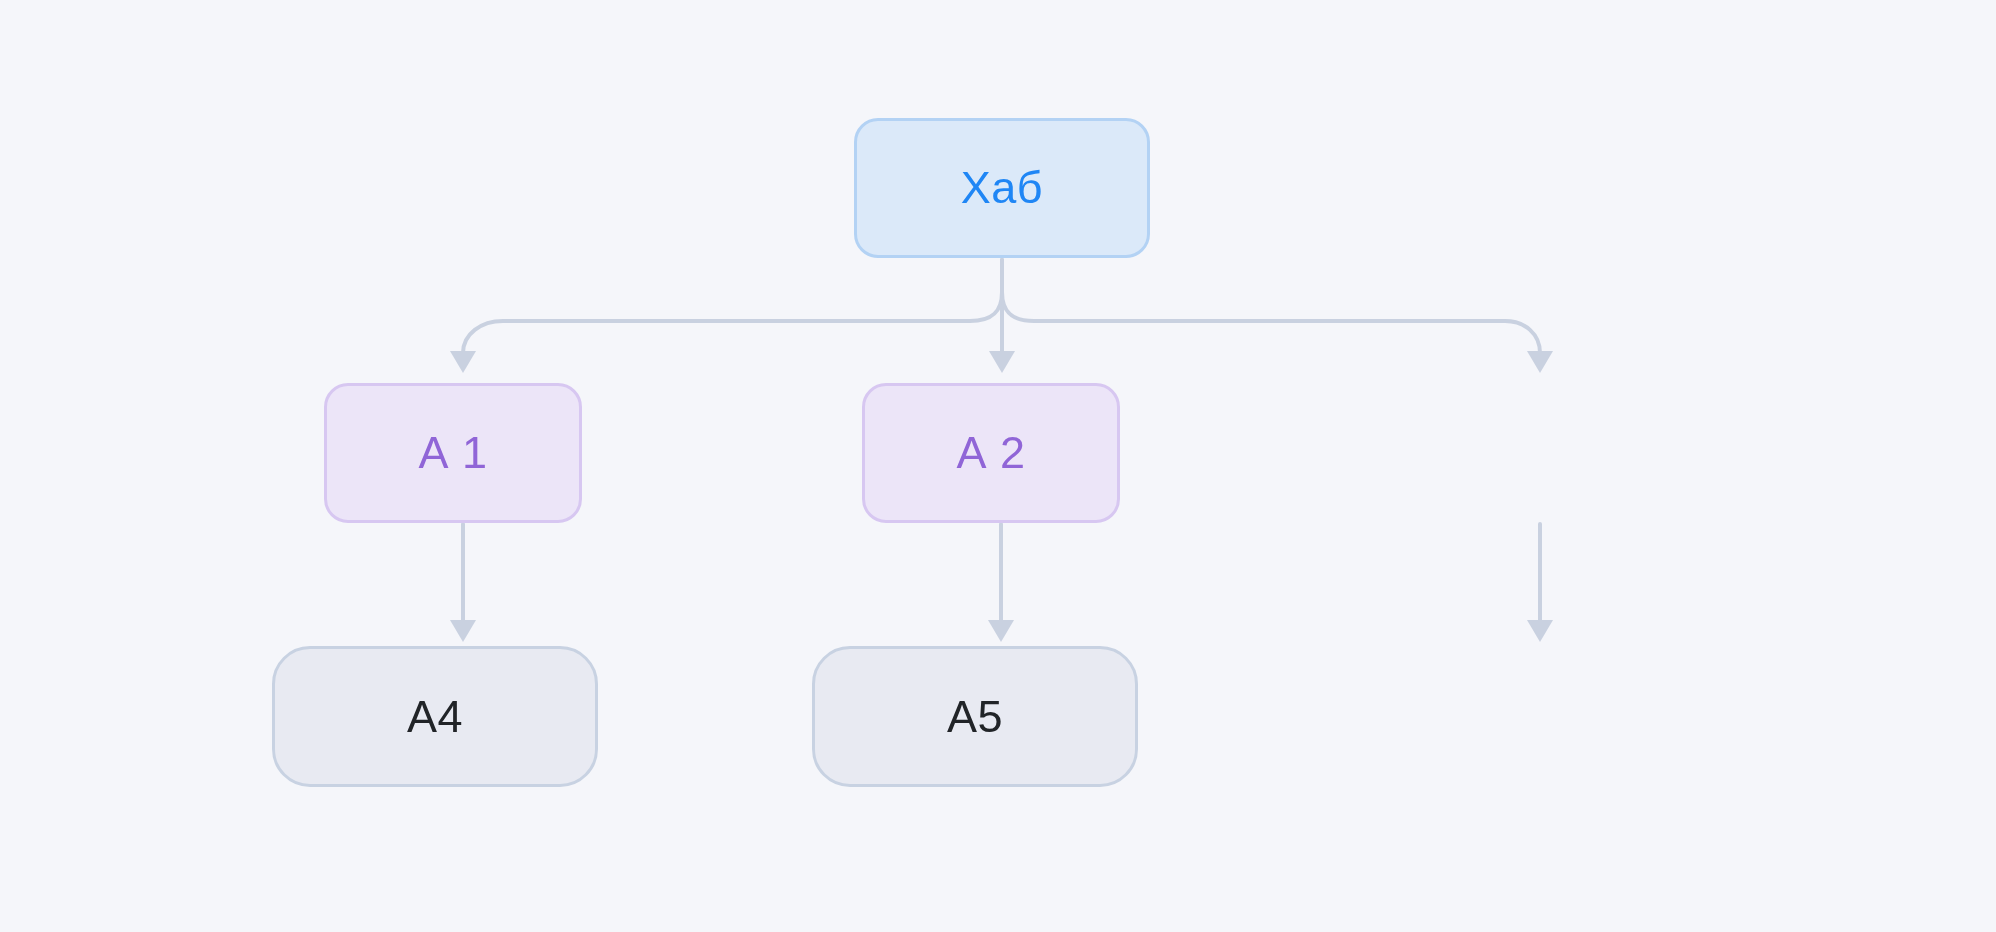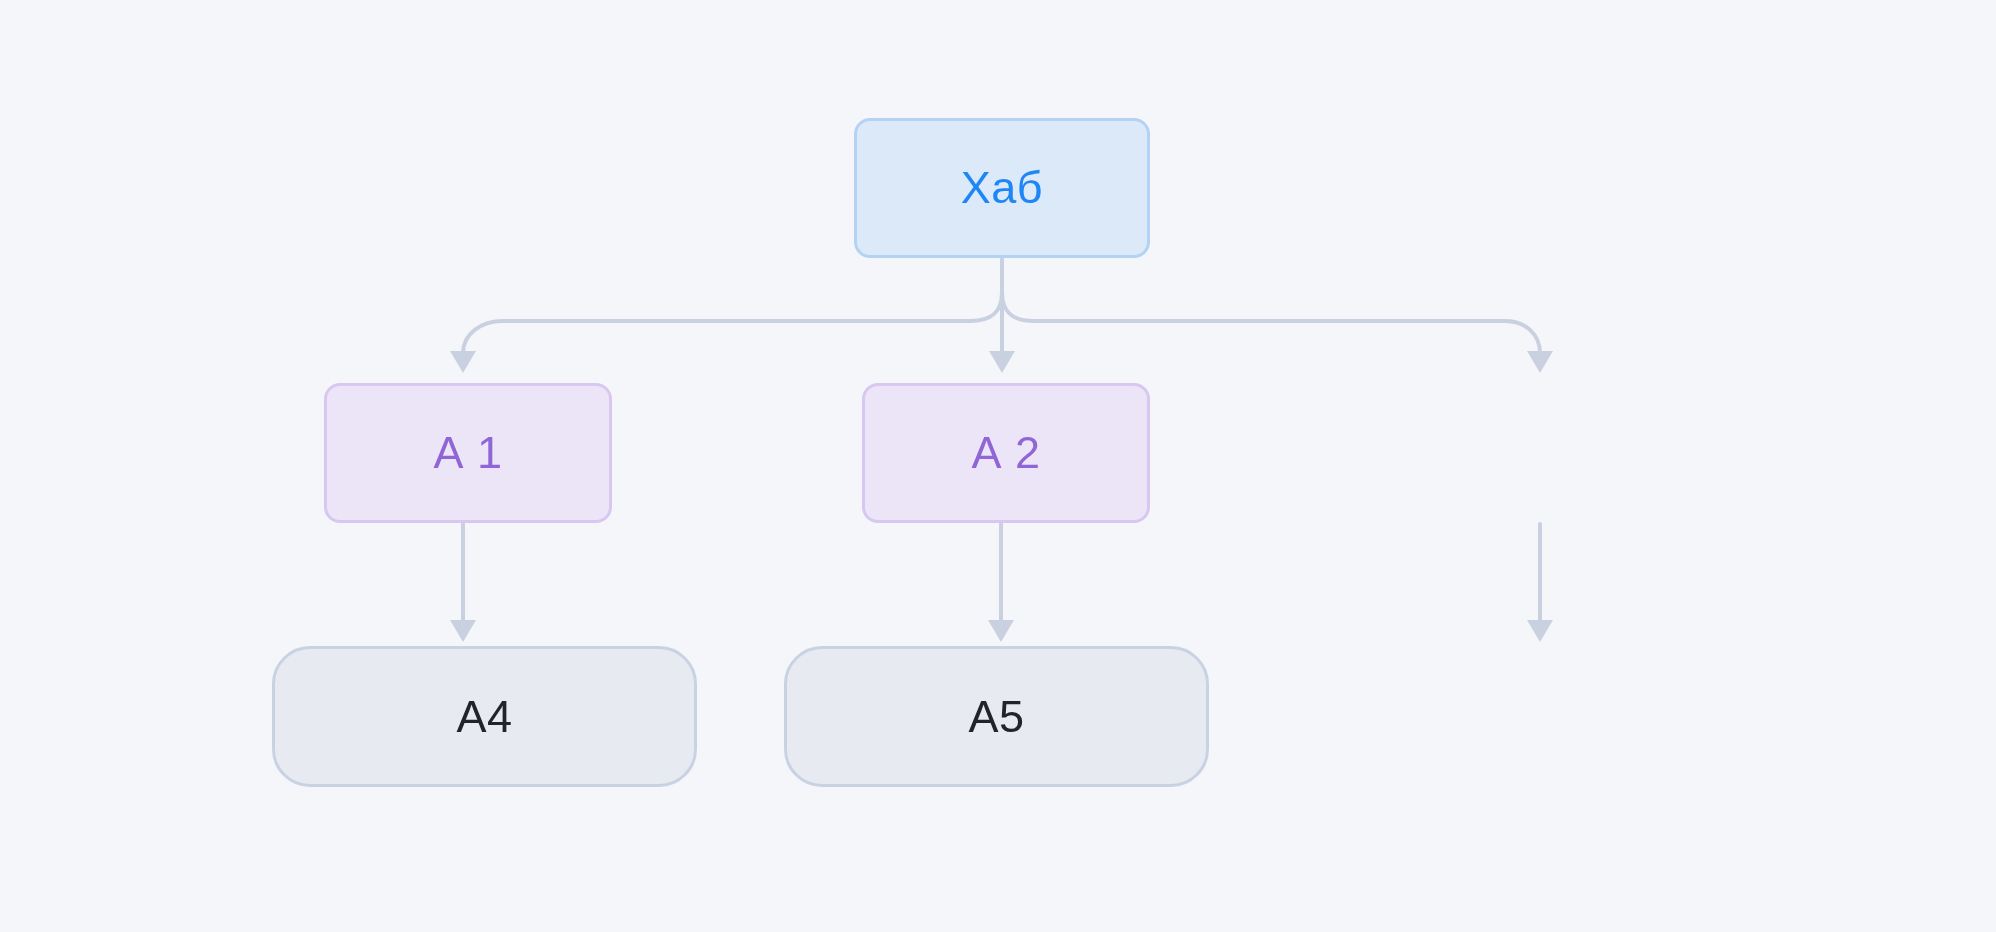--- a/index.html
+++ b/index.html
@@ -33,52 +33,52 @@
   .edges polygon {
     fill: var(--connector, #c9d1e0);
     stroke: none;
   }
   .node {
     position: absolute;
     box-sizing: border-box;
     display: flex;
     align-items: center;
     justify-content: center;
-    border-radius: 16px;
+    border-radius: 24px;
     border: 3px solid transparent;
     font-size: 45px;
     font-weight: 400;
     letter-spacing: 0.5px;
     cursor: default;
     user-select: none;
   }
   .node-hub {
     left: 854px; top: 118px; width: 296px; height: 140px;
     background: var(--hub-fill, #dbe9f9);
     border-color: var(--hub-border, #b3d2f4);
     color: var(--hub-text, #1f86f5);
   }
   .node-spoke {
-    top: 383px; width: 288px; height: 140px;
+    top: 383px; width: 258px; height: 140px;
     background: var(--spoke-fill, #ece5f8);
     border-color: var(--spoke-border, #d7c7f1);
     color: var(--spoke-text, #9065d7);
   }
   .node-a1 { left: 324px; }
   .node-a2 { left: 862px; }
   .node-a3 { left: 1401px; }
   .node-leaf {
-    top: 646px; width: 425px; height: 141px;
+    top: 646px; width: 326px; height: 141px;
     border-radius: 38px;
     background: var(--leaf-fill, #e8eaf2);
     border-color: var(--leaf-border, #c8d2e2);
     color: var(--leaf-text, #212428);
   }
   .node-a4 { left: 272px; }
-  .node-a5 { left: 784px; }
+  .node-a5 { left: 812px; }
   .node-a6 { left: 1350px; }
 </style>
 </head>
 <body>
 
 <div class="canvas">
 
   <svg class="edges" viewBox="0 0 1996 932" xmlns="http://www.w3.org/2000/svg" aria-hidden="true">
 
     <g>

